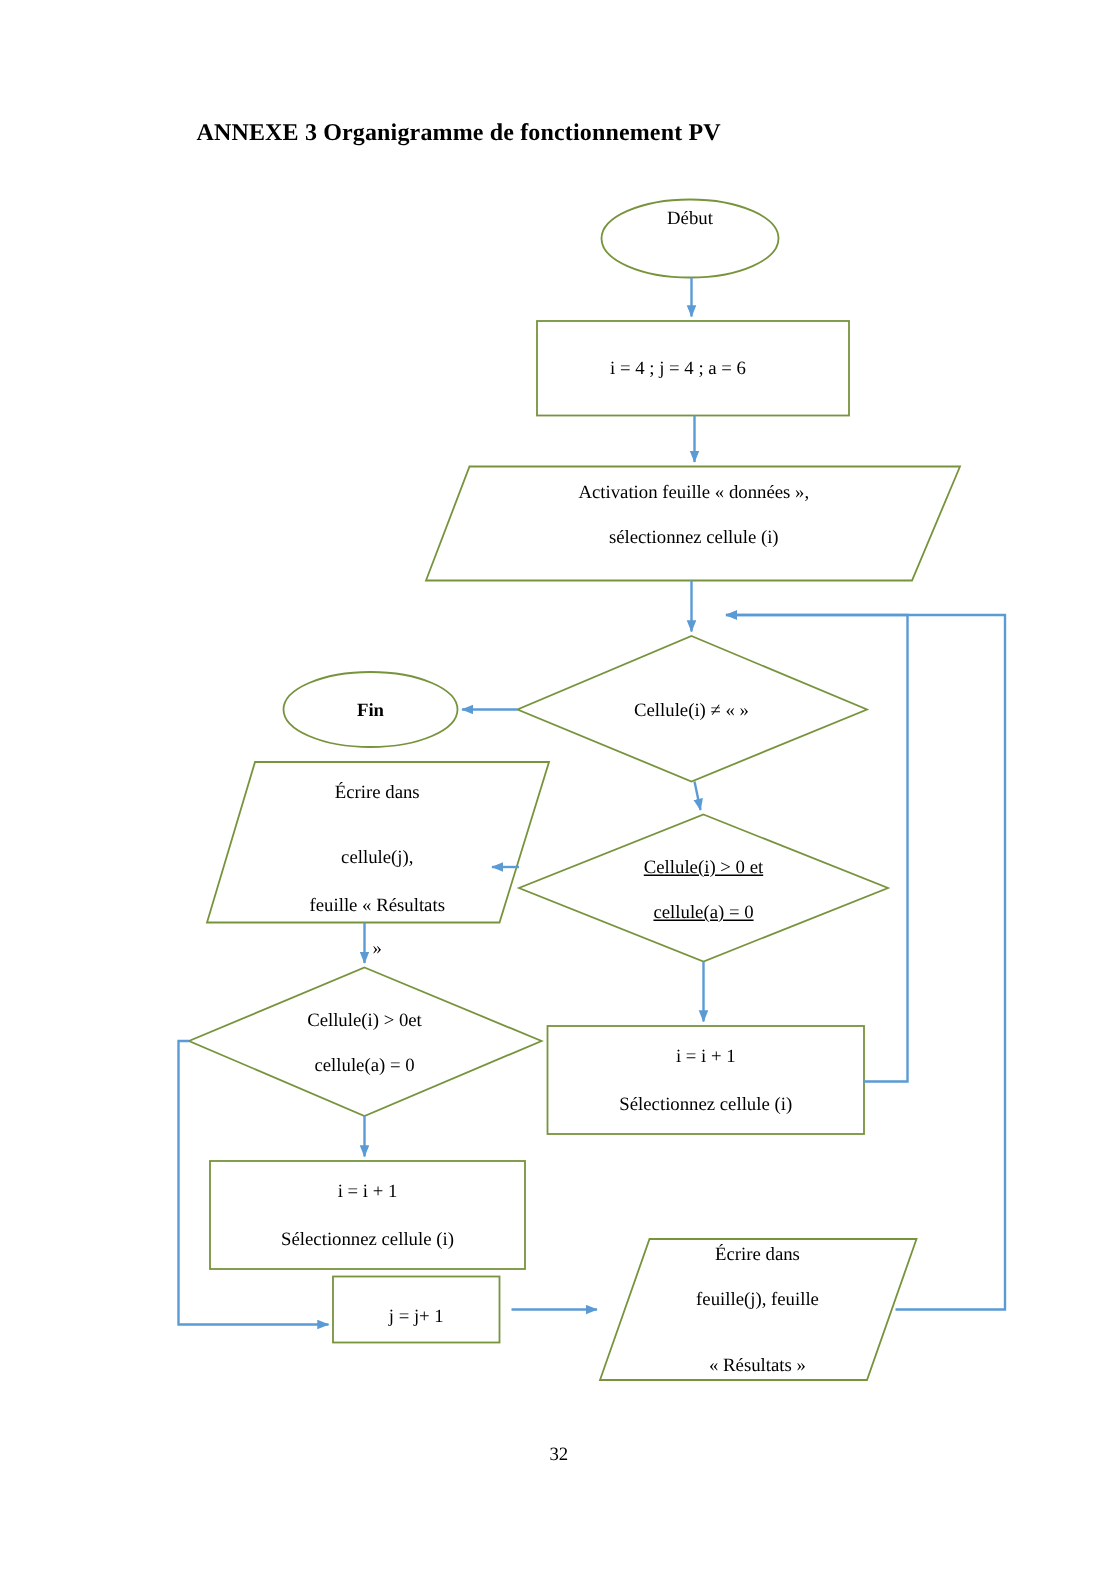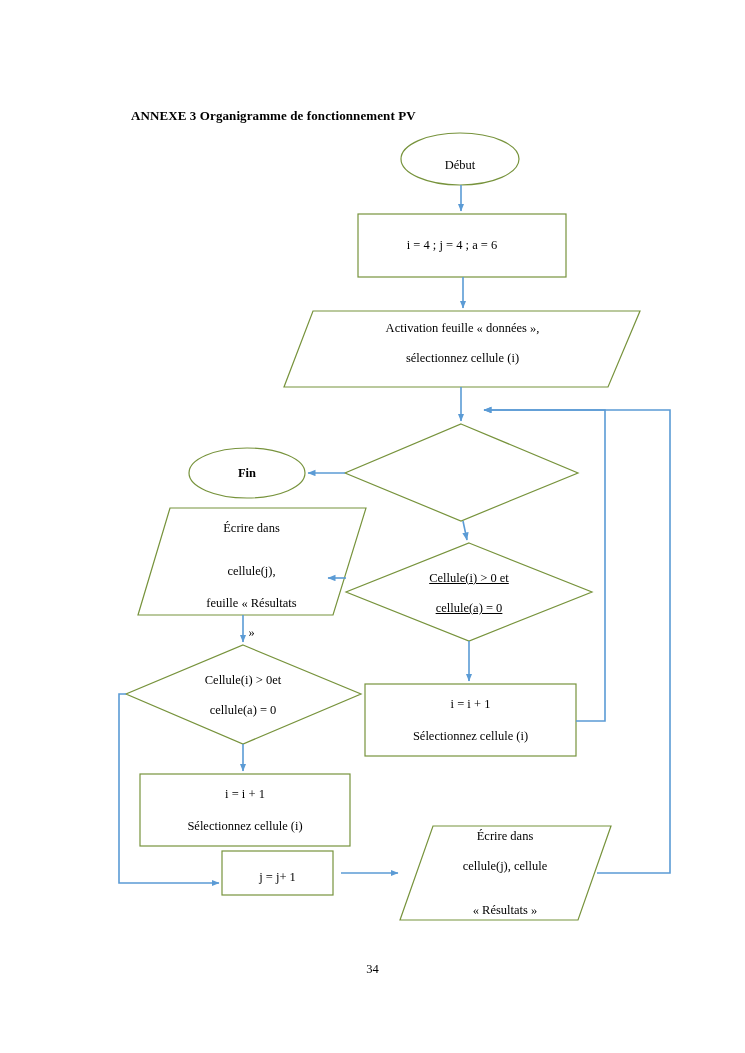--- a/index.html
+++ b/index.html
@@ -17,22 +17,22 @@
   }
   #page {
     position: absolute;
     left: 0; top: 0;
     width: 745px;
     height: 1053px;
   }
   #doc-title {
     position: absolute;
     left: 131px;
-    top: 108px;
-    font-size: 13px;
+    top: 80px;
+    font-size: 16px;
     font-weight: bold;
     letter-spacing: 0.1px;
     white-space: nowrap;
   }
   #page-number {
     position: absolute;
     left: 0;
     top: 962px;
     width: 745px;
     text-align: center;
@@ -97,33 +97,36 @@
       <line x1="469" y1="641" x2="469" y2="681" marker-end="url(#arrowblue)"></line>
       <line x1="243" y1="615" x2="243" y2="642" marker-end="url(#arrowblue)"></line>
       <line x1="243" y1="744" x2="243" y2="771" marker-end="url(#arrowblue)"></line>
       <line x1="341" y1="873" x2="398" y2="873" marker-end="url(#arrowblue)"></line>
       <path d="M126,694 L119,694 L119,883 L219,883" marker-end="url(#arrowblue)"></path>
       <path d="M576,721 L605,721 L605,410 L484,410" marker-end="url(#arrowblue)"></path>
       <path d="M597,873 L670,873 L670,410 L484,410" marker-end="url(#arrowblue)"></path>
     </g>
   </svg>
 
-  <div class="node-text" style="left:401px; top:139px; width:118px; height:52px;">
+  <div class="node-text" style="left:401px; top:119px; width:118px; height:52px;">
     <span>Début</span>
   </div>
 
   <div class="node-text" style="left:358px; top:214px; width:188px; height:63px;">
     <span>i = 4 ; j = 4 ; a = 6</span>
   </div>
 
   <div class="node-text" style="left:300px; top:311px; width:325px; height:64px;">
     <span>Activation feuille « données »,</span>
     <span style="margin-top:10px;">sélectionnez cellule (i)</span>
   </div>
 
+  <div class="node-text" style="left:381px; top:447px; width:160px; height:52px;">
+    <span>Cellule(i) ≠ « »</span>
+  </div>
 
   <div class="node-text" style="left:189px; top:448px; width:116px; height:50px;font-weight:bold;">
     <span>Fin</span>
   </div>
 
   <div class="node-text" style="left:154px; top:512px; width:195px; height:104px; justify-content:flex-start; padding-top:6px; box-sizing:border-box;">
     <span>Écrire dans</span>
     <span style="margin-top:23px;">cellule(j),</span>
     <span style="margin-top:11px;text-align:right;">feuille « Résultats</span>
     <span style="margin-top:9px;">»</span>
@@ -148,19 +151,19 @@
     <span>i = i + 1</span>
     <span style="margin-top:12px;">Sélectionnez cellule (i)</span>
   </div>
 
   <div class="node-text" style="left:222px; top:851px; width:111px; height:52px;">
     <span>j = j+ 1</span>
   </div>
 
   <div class="node-text" style="left:416px; top:828px; width:178px; height:90px;">
     <span>Écrire dans</span>
-    <span style="margin-top:10px;">cellule(j), cellule</span>
+    <span style="margin-top:10px;">feuille(j), feuille</span>
     <span style="margin-top:24px;text-align:center;">« Résultats »</span>
   </div>
 
-  <div id="page-number">34</div>
+  <div id="page-number">32</div>
 
 </div>
 
 </body></html>

